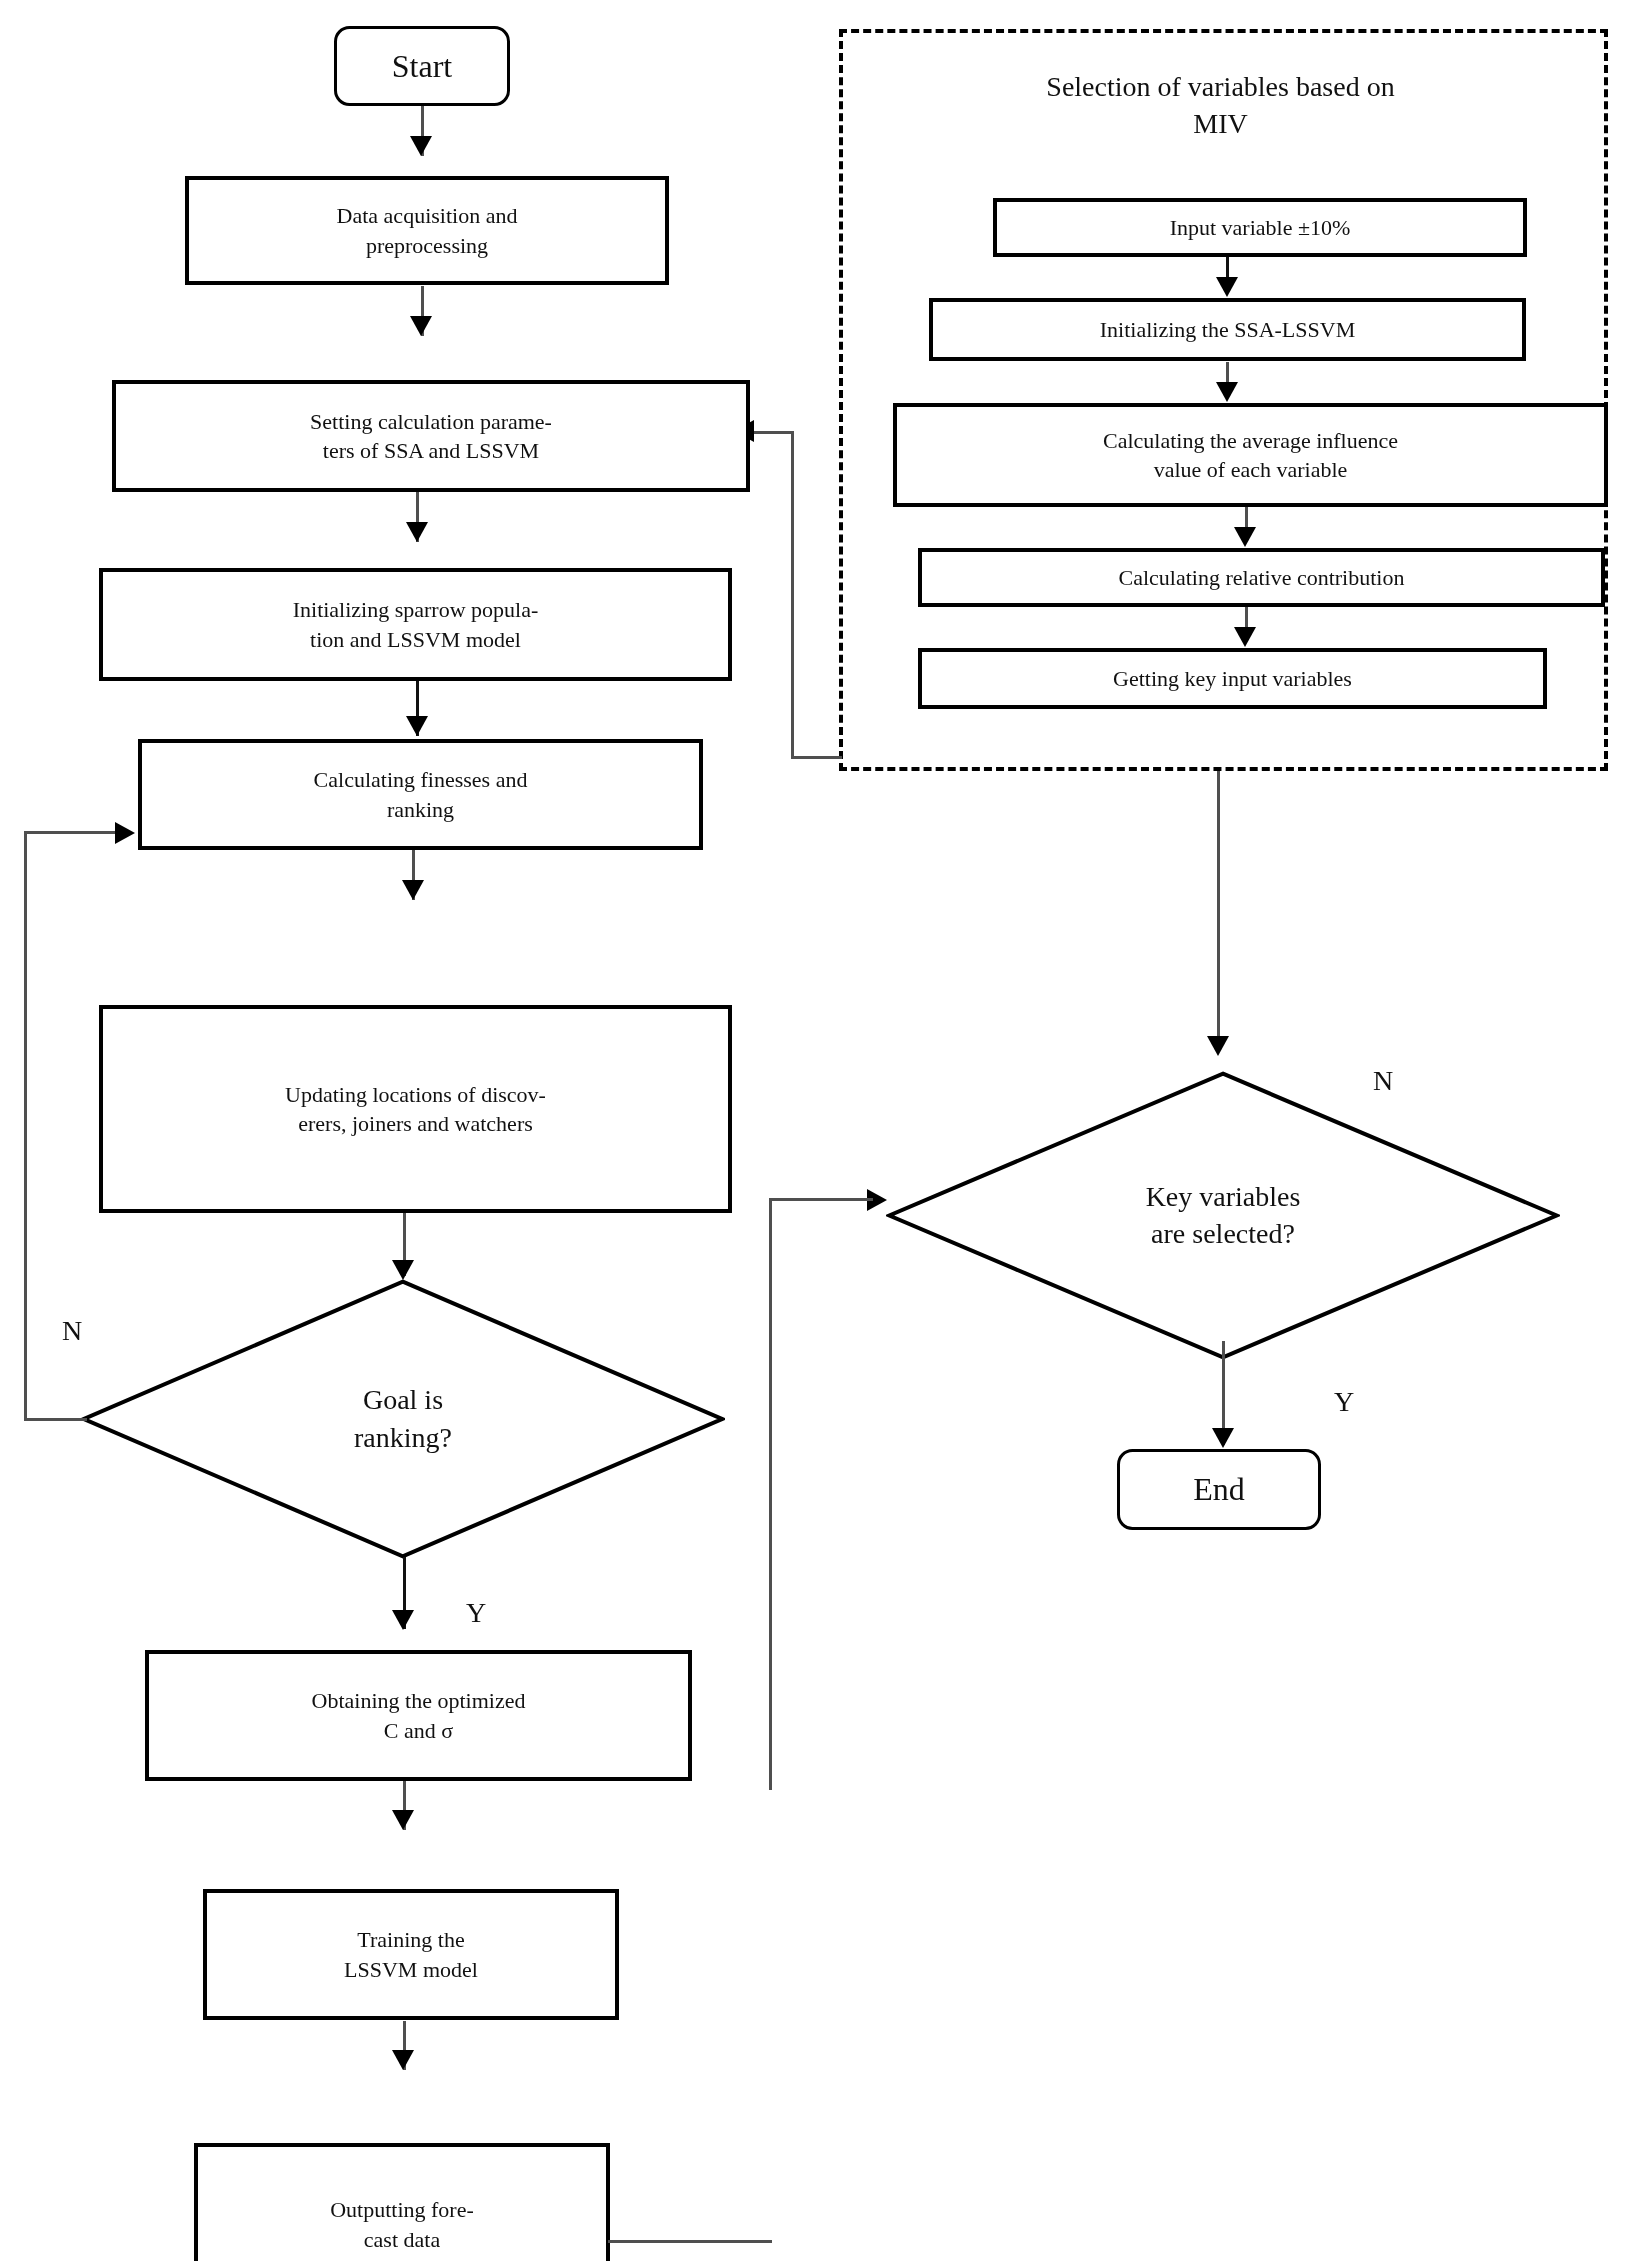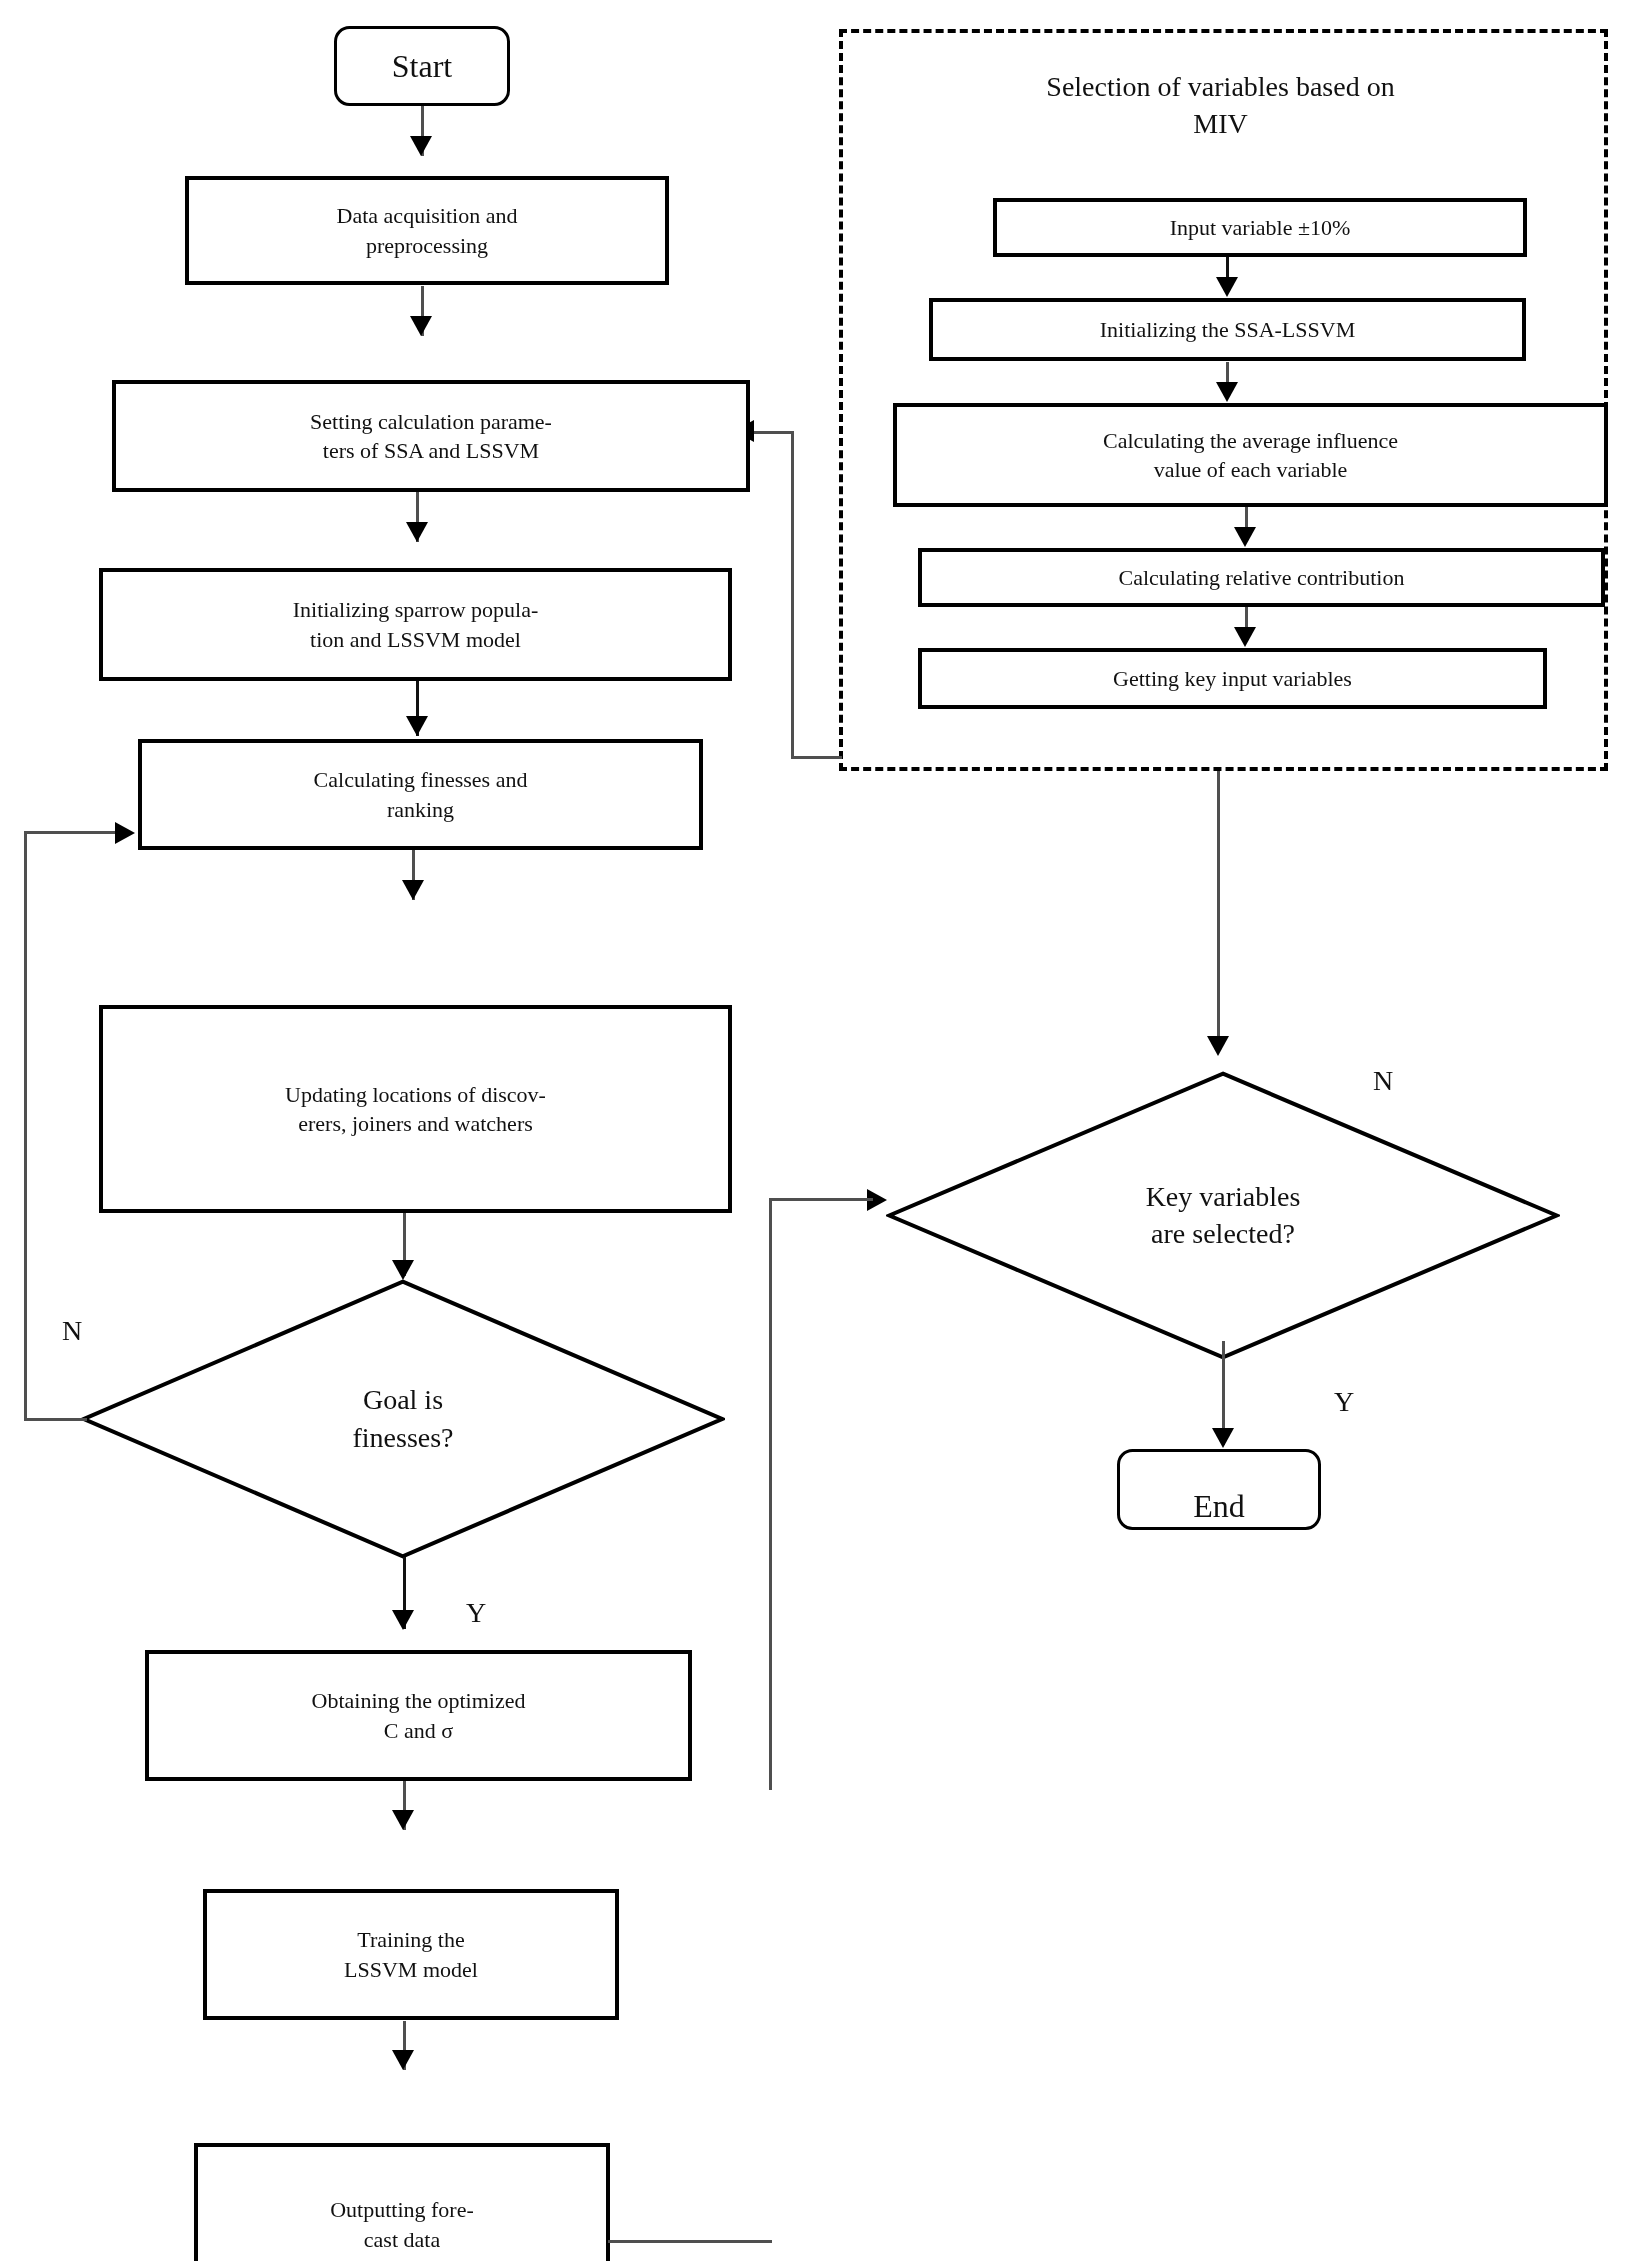--- a/index.html
+++ b/index.html
@@ -154,21 +154,21 @@
 are selected?</div>
   </div>
   <div class="arrow right" style="left:867px;top:1189px;"></div>
 
   <div class="lbl" style="left:1373px;top:1067px;">N</div>
   <div class="lbl" style="left:1334px;top:1388px;">Y</div>
 
   <div class="conn vline" style="left:1222px;top:1341px;width:3.2px;height:104px;"></div>
   <div class="arrow down" style="left:1212px;top:1428px;"></div>
 
-  <div class="node term" style="left:1117px;top:1449px;width:204px;height:81px;align-items:flex-end;">
+  <div class="node term" style="left:1117px;top:1449px;width:204px;height:81px;">
     <span class="txt">End</span>
   </div>
 
   <div class="node term" style="left:334px;top:26px;width:176px;height:80px;">
     <span class="txt">Start</span>
   </div>
   <div class="conn vline" style="left:421px;top:106px;width:3.2px;height:50px;"></div>
   <div class="arrow down" style="left:410px;top:136px;"></div>
 
   <div class="node proc" style="left:185px;top:176px;width:484px;height:109px;">
@@ -204,21 +204,21 @@
 erers, joiners and watchers</span>
   </div>
   <div class="conn vline" style="left:403px;top:1213px;width:3.2px;height:63px;"></div>
   <div class="arrow down" style="left:392px;top:1260px;"></div>
 
   <div class="diamond" style="left:81px;top:1279px;width:644px;height:280px;">
     <svg width="644" height="280" viewBox="0 0 1425 620">
       <polygon points="712,6 1419,310 712,614 6,310" fill="#ffffff" stroke="#000000" stroke-width="9"></polygon>
     </svg>
     <div class="dtext">Goal is
-finesses?</div>
+ranking?</div>
   </div>
 
   <div class="lbl" style="left:62px;top:1317px;">N</div>
   <div class="lbl" style="left:466px;top:1599px;">Y</div>
 
   <div class="conn hline" style="left:23.5px;top:1418px;width:63px;height:3.2px;"></div>
   <div class="conn vline" style="left:23.5px;top:831px;width:3.2px;height:590px;"></div>
   <div class="conn hline" style="left:23.5px;top:831px;width:95px;height:3.2px;"></div>
   <div class="arrow right" style="left:115px;top:822px;"></div>
 

